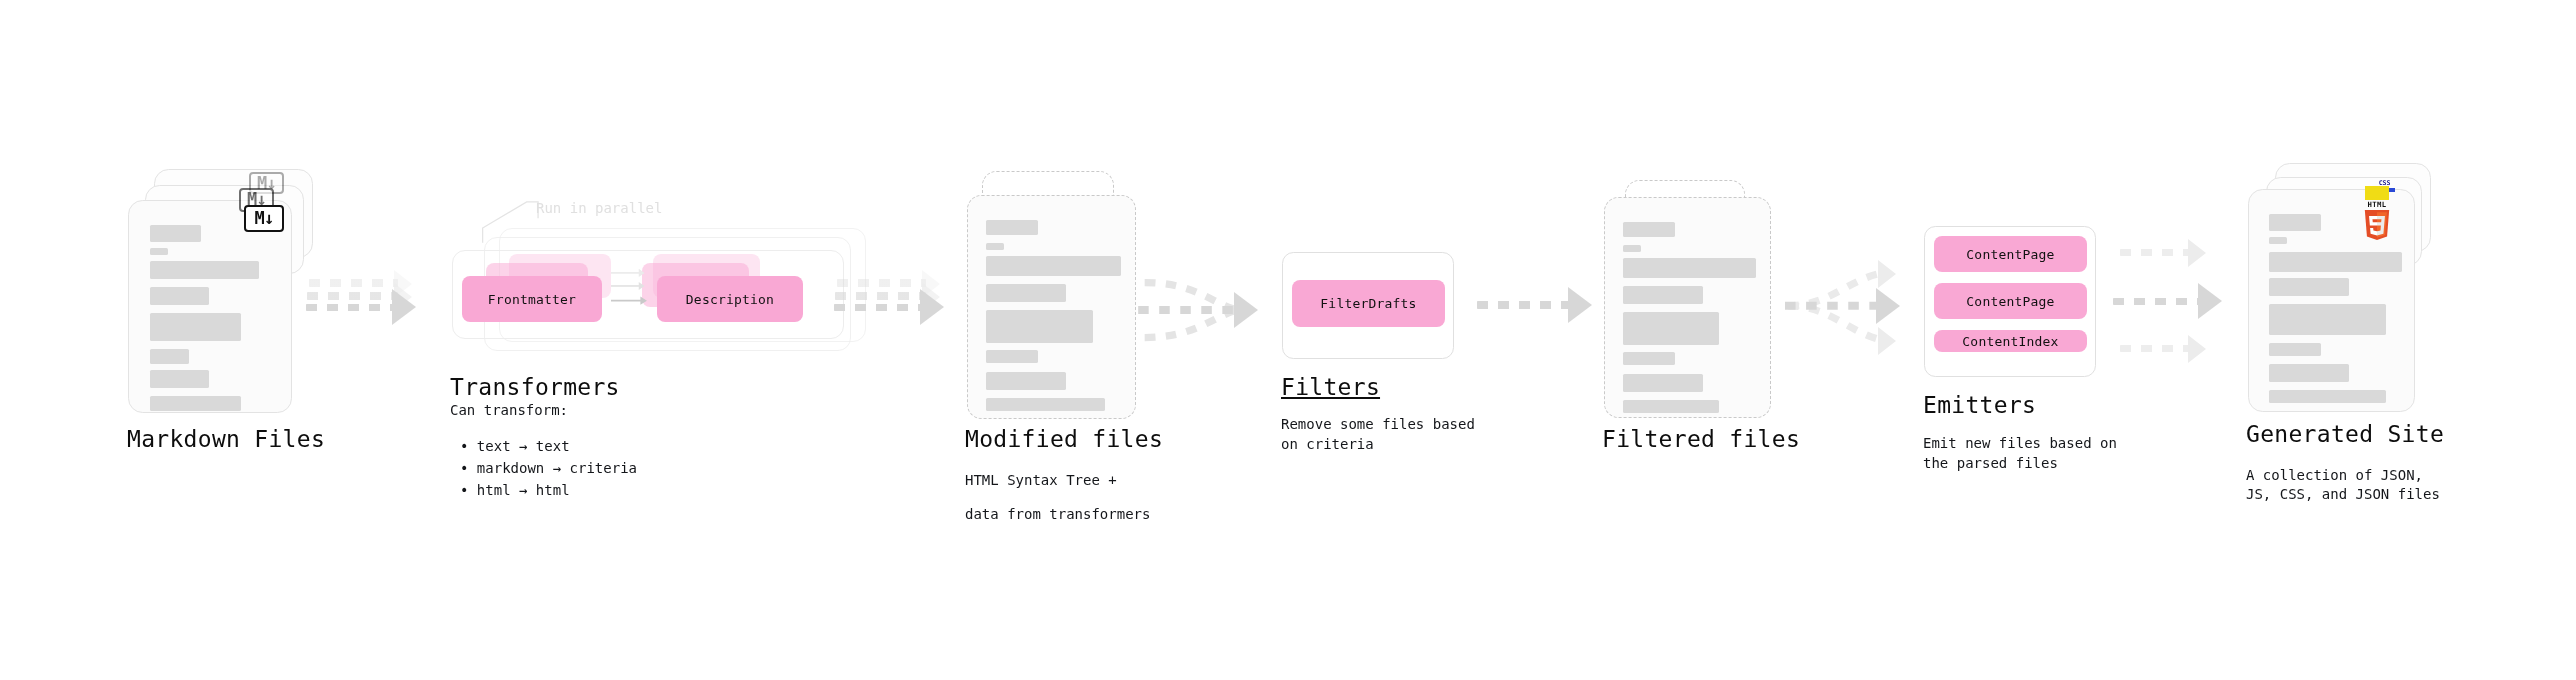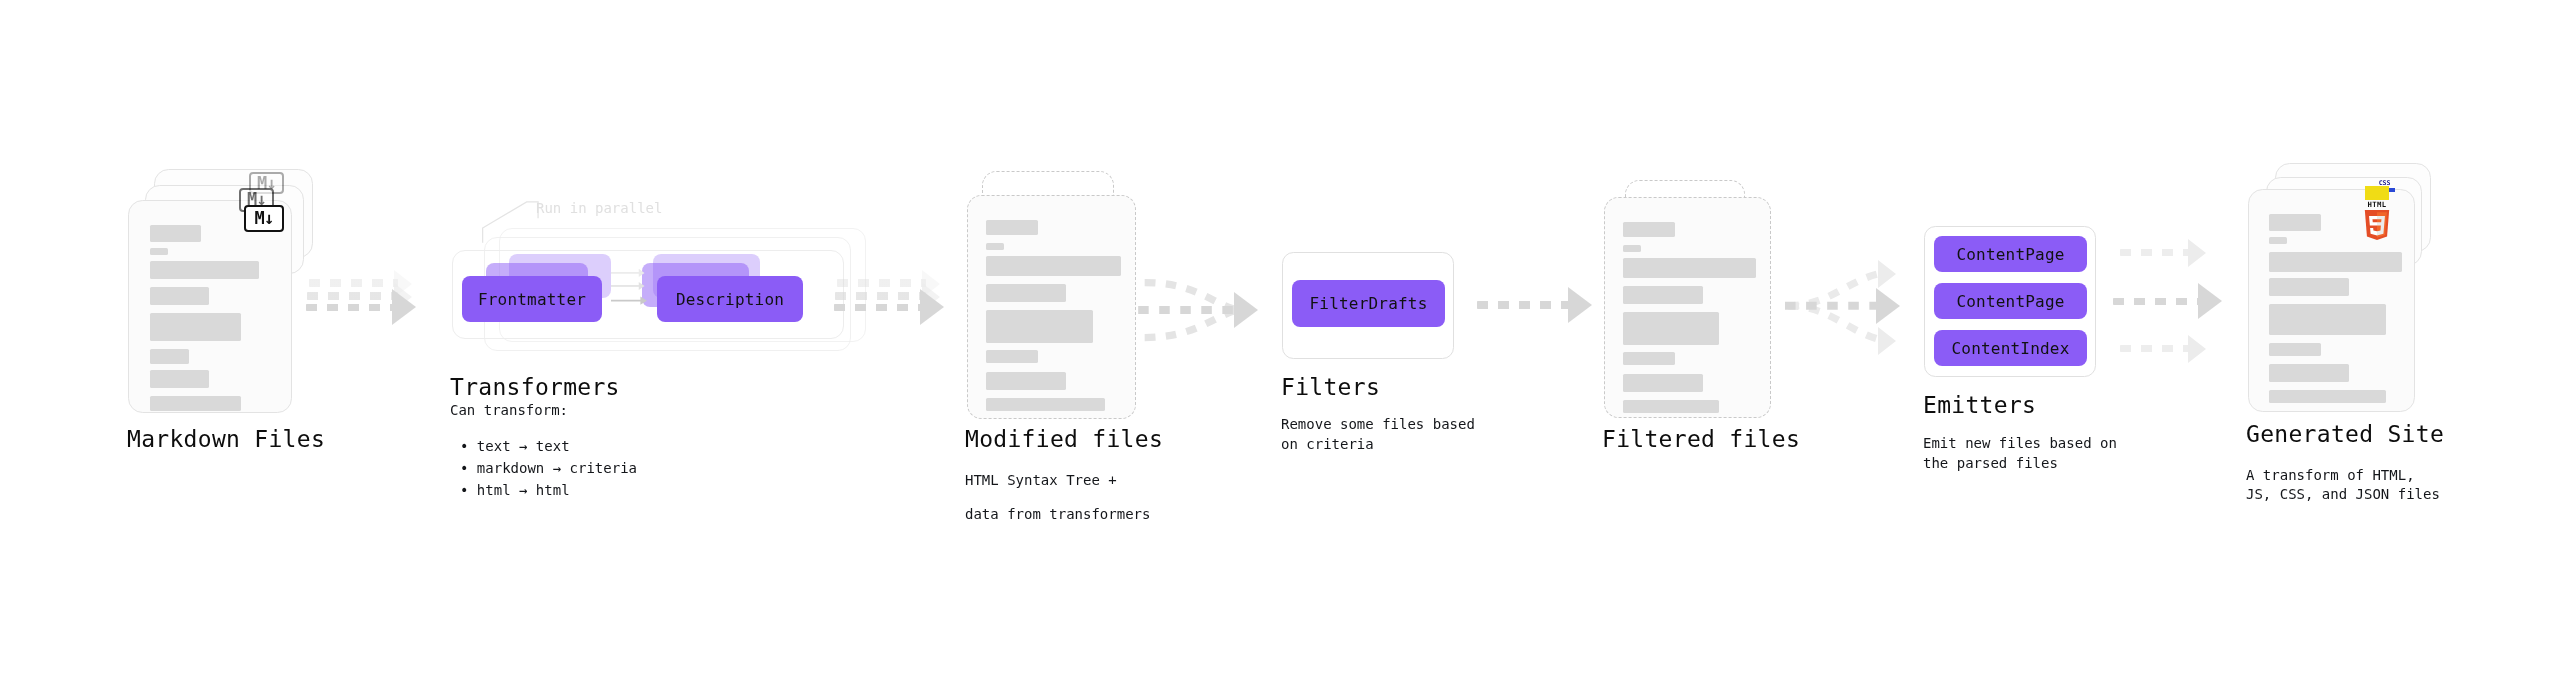--- a/index.html
+++ b/index.html
@@ -33,23 +33,23 @@
     position:absolute;font-size:14px;line-height:20.3px;
     color:#14161a;white-space:pre;font-weight:400;
   }
 
   
   .pillbox{
     position:absolute;border:1.3px solid #e0e0e0;border-radius:11.4px;
     background:#ffffff;box-sizing:border-box;
   }
   .pill{
-    position:absolute;background:#8b5cf6;border-radius:8.1px;
+    position:absolute;background:#f9a8d4;border-radius:8.1px;
     display:flex;align-items:center;justify-content:center;
-    font-size:16px;color:#111;letter-spacing:0.2px;white-space:nowrap;
+    font-size:13px;color:#111;letter-spacing:0.2px;white-space:nowrap;
   }
 
   
   .tframe{
     position:absolute;border:1.3px solid #ededed;border-radius:13px;
     background:transparent;box-sizing:border-box;
   }
 
   
   .mdbadge{
@@ -205,21 +205,21 @@
       <path d="M8 18 C70 18 92 44 122 52" fill="none" stroke="#e4e4e4" stroke-width="9" stroke-dasharray="13 13" stroke-linecap="butt"></path>
       <path d="M8 86 C70 86 92 60 122 52" fill="none" stroke="#e4e4e4" stroke-width="9" stroke-dasharray="13 13" stroke-linecap="butt"></path>
       <path d="M0 52 L124 52" fill="none" stroke="#d7d7d7" stroke-width="10" stroke-dasharray="13 13" stroke-linecap="butt"></path>
     </svg>
     <div class="head" style="left:96px;top:23.6px;"></div>
   </div>
 
   <div class="abs">
     <div class="pillbox" style="left:1282px;top:252px;width:172px;height:107px;"></div>
     <div class="pill" style="left:1292px;top:280px;width:153px;height:47px;">FilterDrafts</div>
-    <div class="title" style="left:1281px;top:374px;">Filters</div>
+    <div class="title" style="left:1281px;top:374px;text-decoration:underline;">Filters</div>
     <div class="sub" style="left:1281px;top:414px;">Remove some files based</div>
     <div class="sub" style="left:1281px;top:434px;">on criteria</div>
   </div>
 
   <div class="arrowgrp" style="left:1477px;top:286px;width:130px;height:49px;">
     <div class="dash" style="left:0px;top:15.4px;width:94px;"></div>
     <div class="head" style="left:91px;top:0.8px;"></div>
   </div>
 
   <div class="abs">
@@ -245,21 +245,21 @@
     </svg>
     <div class="head sm" style="left:93px;top:8.1px;"></div>
     <div class="head" style="left:91px;top:36px;"></div>
     <div class="head sm" style="left:93px;top:75px;"></div>
   </div>
 
   <div class="abs">
     <div class="pillbox" style="left:1924px;top:226px;width:172px;height:151px;"></div>
     <div class="pill" style="left:1934px;top:236px;width:153px;height:36px;">ContentPage</div>
     <div class="pill" style="left:1934px;top:283px;width:153px;height:36px;">ContentPage</div>
-    <div class="pill" style="left:1934px;top:330px;width:153px;height:36px;">ContentIndex</div>
+    <div class="pill" style="left:1934px;top:330px;width:153px;height:22px;">ContentIndex</div>
 
     <div class="title" style="left:1923px;top:392px;">Emitters</div>
     <div class="sub" style="left:1923px;top:433px;">Emit new files based on</div>
     <div class="sub" style="left:1923px;top:453px;">the parsed files</div>
   </div>
 
   <div class="arrowgrp" style="left:2113px;top:236px;width:146px;height:130px;">
     <div class="dash" style="left:6.5px;top:13px;width:72px;opacity:.45;"></div>
     <div class="head sm" style="left:75px;top:3.3px;"></div>
     <div class="dash" style="left:0px;top:62px;width:89px;"></div>
@@ -297,18 +297,18 @@
                  L17 19.1 L8.2 19.1 Z" fill="#ffffff"></path>
         <path d="M17 22.3 L17 26.3 L12.6 25.1 L12.3 22.1 L8.5 22.1
                  L9.1 29.1 L17 31.3 Z" fill="#ffffff"></path>
         <path d="M26.8 7.4 L17 7.4 L17 11.3 L22.5 11.3 L22.1 15.2
                  L17 15.2 L17 19.1 L21.8 19.1 L21.3 25.1 L17 26.3
                  L17 31.3 L24.9 29.1 Z" fill="#ebebeb"></path>
       </svg>
     </div>
 
     <div class="title" style="left:2246px;top:421px;">Generated Site</div>
-    <div class="sub" style="left:2246px;top:465px;">A transform of HTML,</div>
+    <div class="sub" style="left:2246px;top:465px;">A collection of JSON,</div>
     <div class="sub" style="left:2246px;top:484px;">JS, CSS, and JSON files</div>
   </div>
 
 </div>
 
 
 </body></html>

